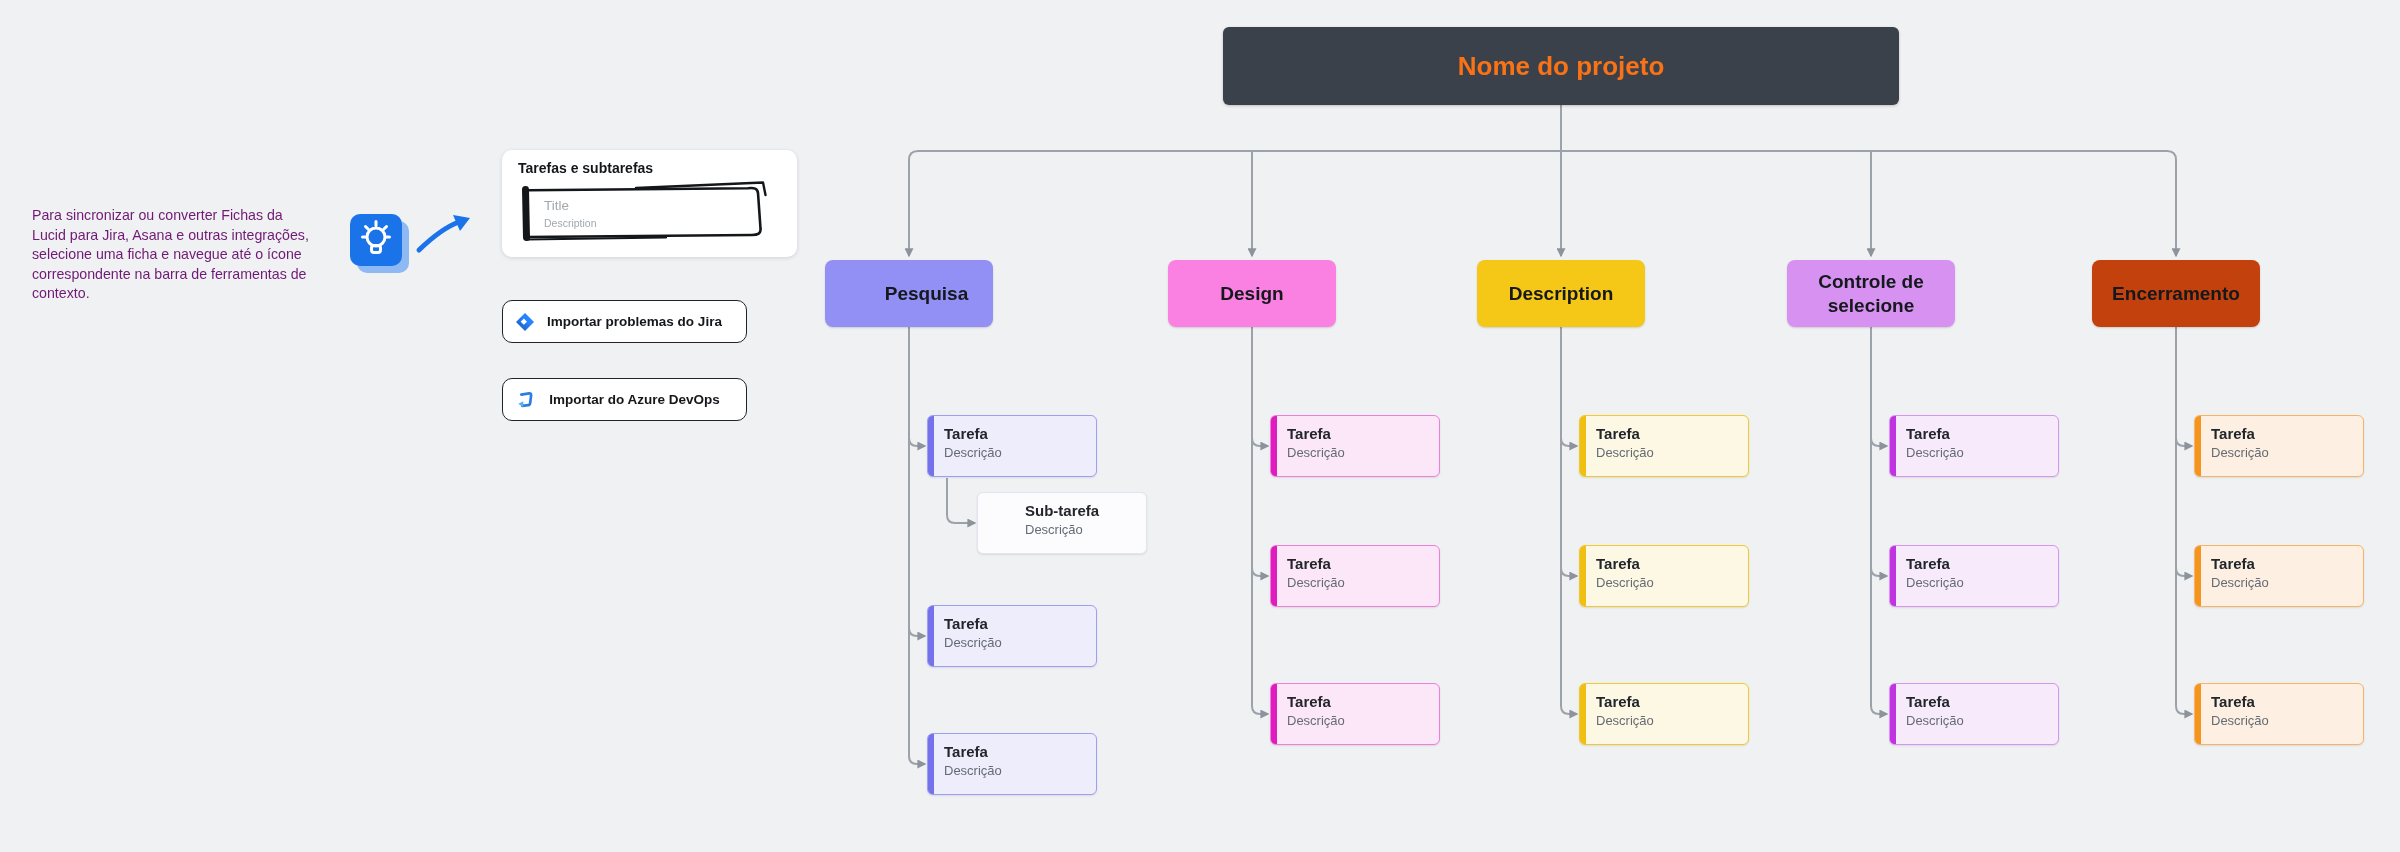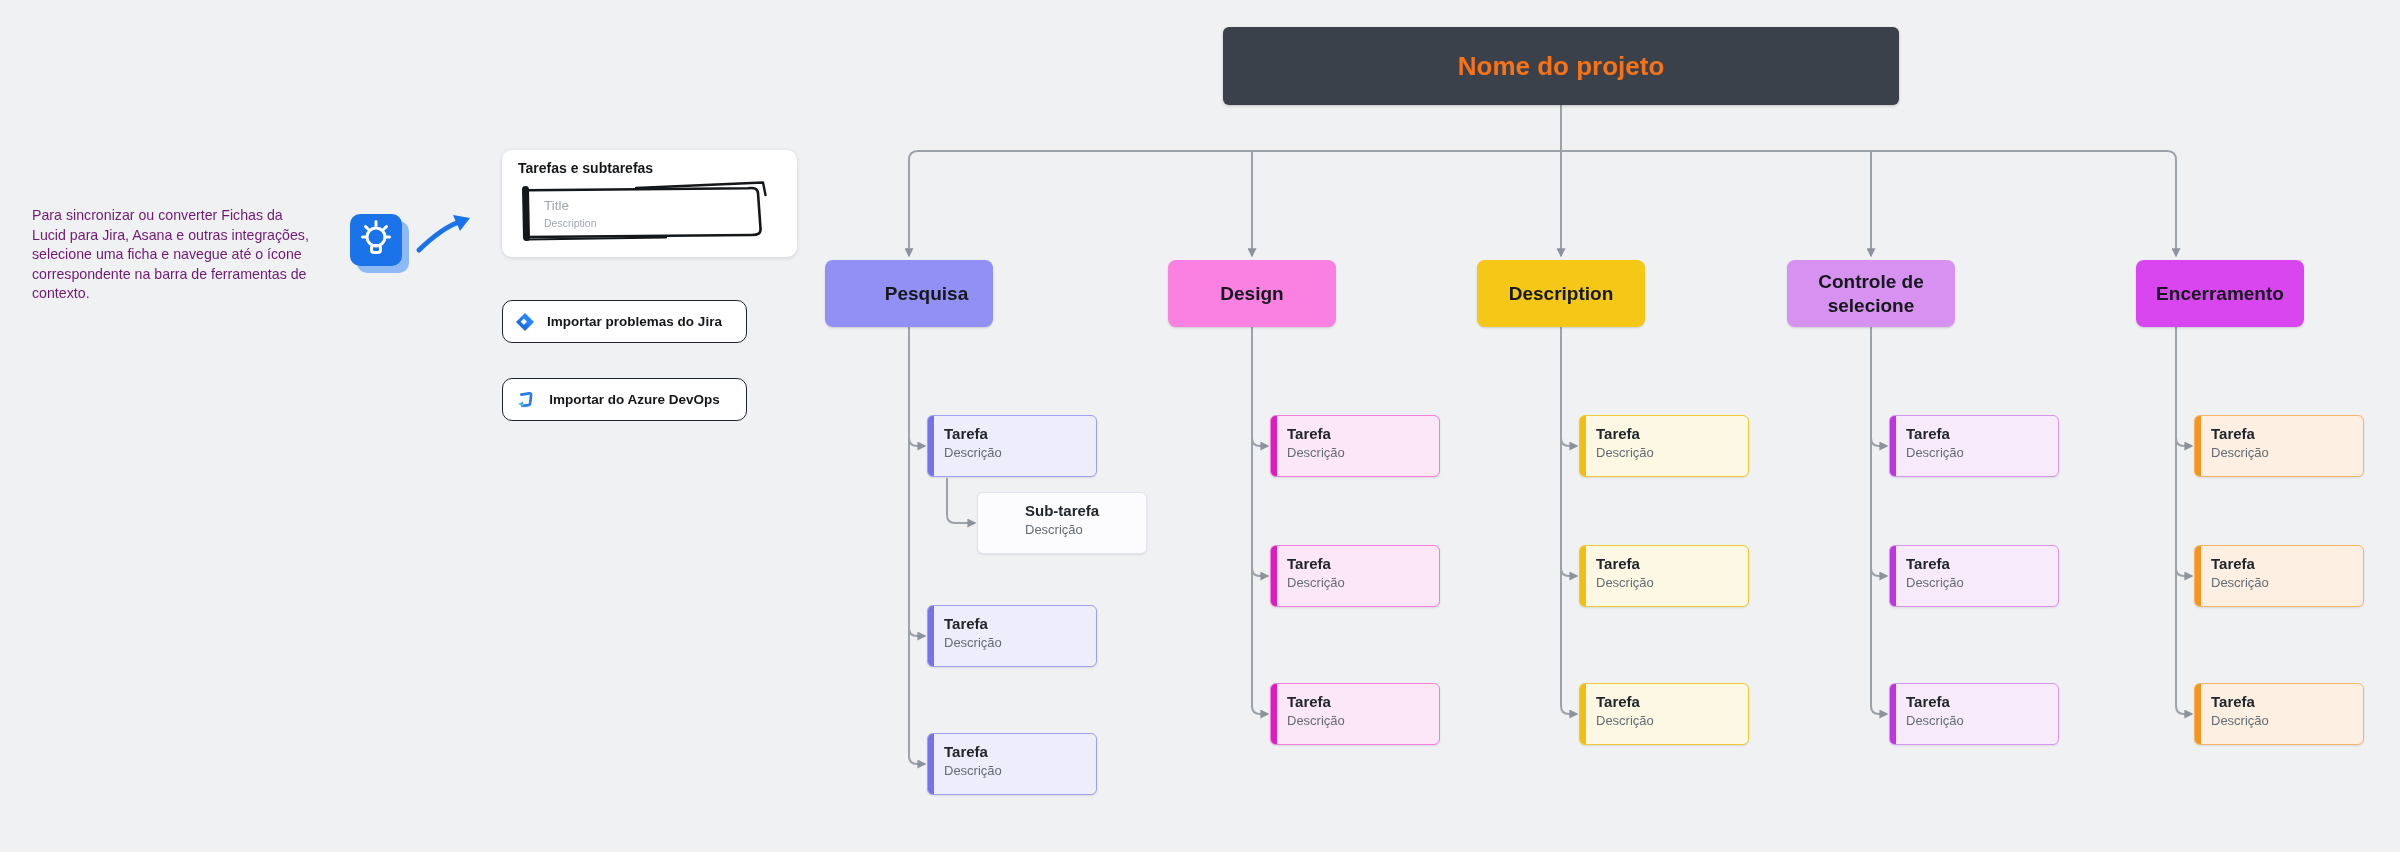--- a/index.html
+++ b/index.html
@@ -253,21 +253,21 @@
           <div class="task-desc">Descrição</div>
         </div>
       </div>
       <div class="task-card " style="left: 1889px; top: 683px; width: 170px; height: 62px; background: rgb(247, 235, 251); border-color: rgb(217, 147, 240);">
         <div class="task-bar" style="background: rgb(191, 51, 225);"></div>
         <div class="task-text">
           <div class="task-title">Tarefa</div>
           <div class="task-desc">Descrição</div>
         </div>
       </div>
-      <div class="phase-header" style="left: 2092px; top: 260px; background: #d946ef; margin-left: 44px;">
+      <div class="phase-header" style="left: 2092px; top: 260px; background: #c2410c;">
         <div class="phase-label">Encerramento</div>
       </div>
       <div class="task-card " style="left: 2194px; top: 415px; width: 170px; height: 62px; background: rgb(253, 240, 226); border-color: rgb(247, 180, 102);">
         <div class="task-bar" style="background: rgb(245, 148, 31);"></div>
         <div class="task-text">
           <div class="task-title">Tarefa</div>
           <div class="task-desc">Descrição</div>
         </div>
       </div>
       <div class="task-card " style="left: 2194px; top: 545px; width: 170px; height: 62px; background: rgb(253, 240, 226); border-color: rgb(247, 180, 102);">

